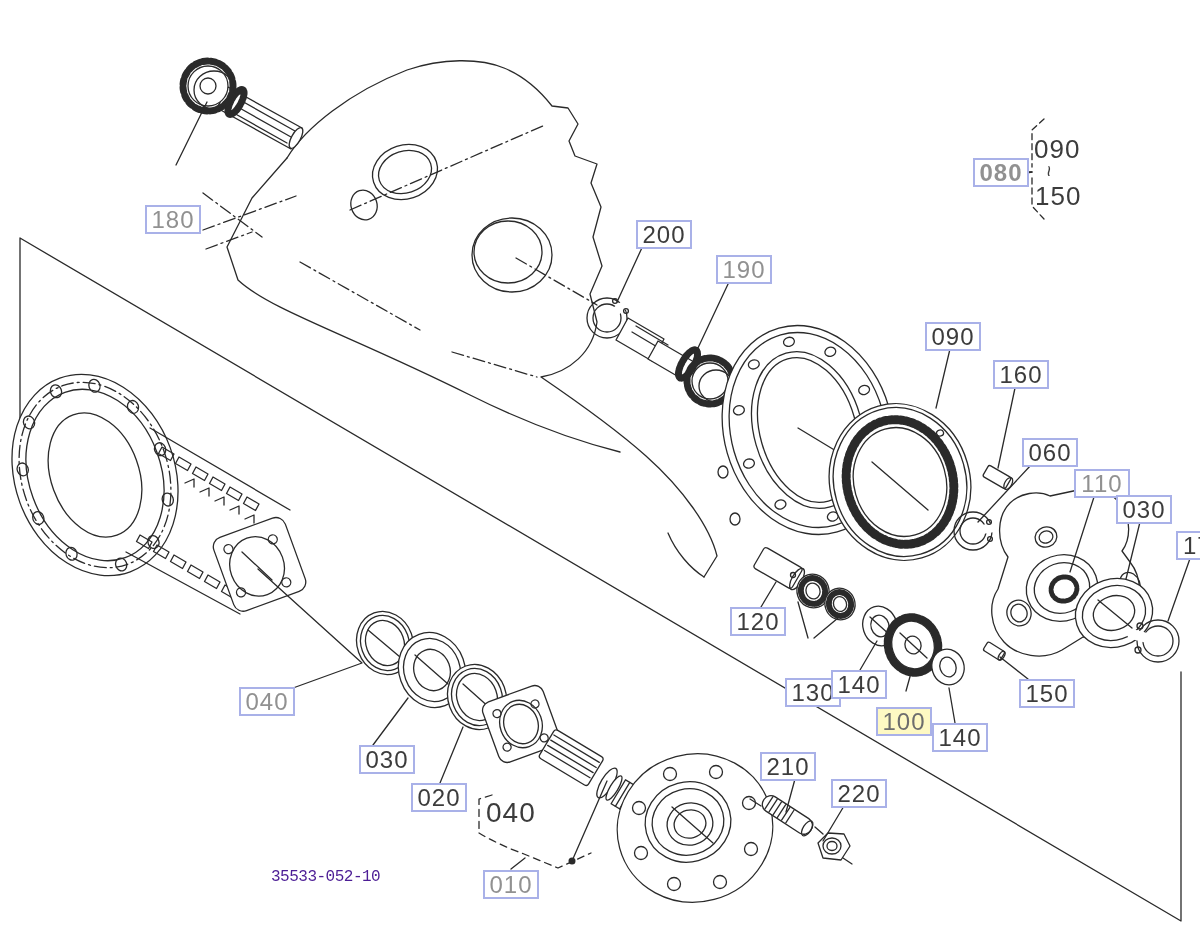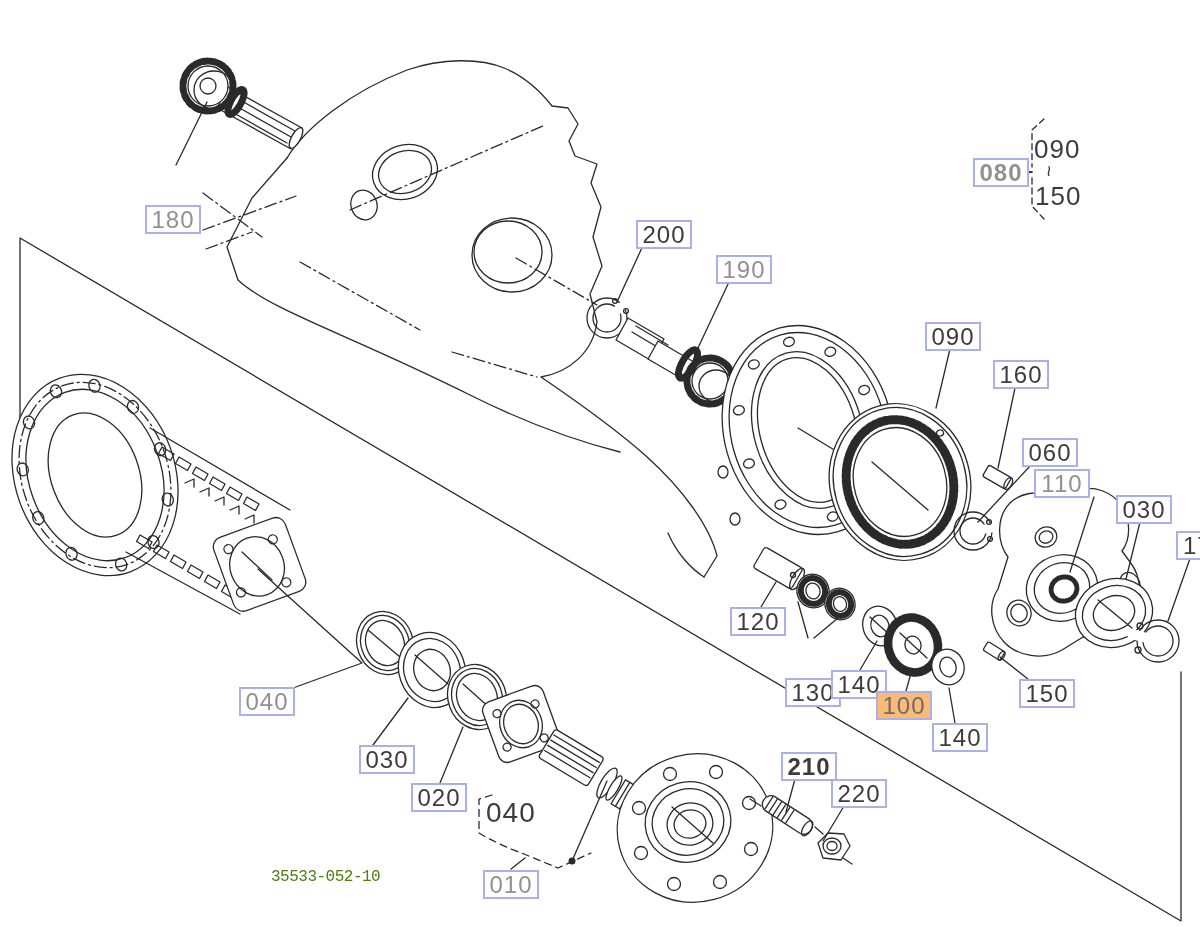--- a/index.html
+++ b/index.html
@@ -4,27 +4,27 @@
 <style>
   html,body{margin:0;padding:0;background:#fff;}
   #stage{position:relative;width:1200px;height:927px;background:#ffffff;overflow:hidden;
          font-family:"Liberation Sans",sans-serif;}
   #art{position:absolute;left:0;top:0;}
   .callout{position:absolute;box-sizing:border-box;width:56px;height:29px;
            border:2px solid #a9b1e8;background:#fff;color:#3c3c3c;
            font-size:24px;line-height:25px;text-align:center;letter-spacing:1px;
            font-family:"Liberation Sans",sans-serif;cursor:pointer;}
   .callout.gray{color:#919191;}
-  .callout.highlight{background:#fdba74;color:#6d6d6d;}
+  .callout.highlight{background:#fef9c3;color:#6d6d6d;margin-top:16px;}
   .callout.clipped{width:24px;border-right:none;text-align:left;padding-left:5px;overflow:hidden;}
   .plain{position:absolute;font-size:26px;color:#3c3c3c;letter-spacing:1px;
          font-family:"Liberation Sans",sans-serif;}
   .tilde{font-size:20px;transform:rotate(90deg);}
   .drawno{position:absolute;font-family:"Liberation Mono",monospace;font-size:16px;
-          color:#4d7c0f;letter-spacing:-0.5px;}
+          color:#4c1d95;letter-spacing:-0.5px;}
 </style>
 </head>
 <body>
 
 <div id="stage">
 
 <svg id="art" width="1200" height="927" viewBox="0 0 1200 927">
 <defs>
   <path id="fin" d="M0,0 l12,7 l-3.5,6.5 l-12,-7 z"></path>
   <path id="rib" d="M0,6 l9,-4 l0,8"></path>
@@ -366,34 +366,34 @@
 </g>
 </svg>
 
 <div class="callout gray" style="left:145px;top:165px;margin-top:40px;">180</div>
 <div class="callout" style="left:636px;top:220px;">200</div>
 <div class="callout gray" style="left:716px;top:255px;">190</div>
 <div class="callout gray" style="left:973px;top:158px;font-weight:bold;">080</div>
 <div class="callout" style="left:925px;top:322px;">090</div>
 <div class="callout" style="left:993px;top:360px;">160</div>
 <div class="callout" style="left:1022px;top:438px;text-align:center;">060</div>
-<div class="callout gray" style="left:1034px;top:469px;">110</div>
+<div class="callout gray" style="left:1074px;top:469px;">110</div>
 <div class="callout" style="left:1116px;top:495px;">030</div>
 <div class="callout clipped" style="left:1176px;top:531px;">17</div>
 <div class="callout" style="left:730px;top:607px;">120</div>
 <div class="callout" style="left:785px;top:638px;margin-top:40px;">130</div>
 <div class="callout" style="left:831px;top:670px;">140</div>
 <div class="callout highlight" style="left:876px;top:691px;">100</div>
 <div class="callout" style="left:932px;top:723px;">140</div>
 <div class="callout" style="left:1019px;top:679px;">150</div>
 <div class="callout gray" style="left:239px;top:687px;">040</div>
 <div class="callout" style="left:359px;top:745px;">030</div>
 <div class="callout" style="left:411px;top:783px;">020</div>
 <div class="callout gray" style="left:483px;top:870px;">010</div>
-<div class="callout" style="left:781px;top:752px;font-weight:bold;">210</div>
+<div class="callout" style="left:760px;top:752px;">210</div>
 <div class="callout" style="left:831px;top:779px;">220</div>
 
 <div class="plain" style="left:1034px;top:134px;">090</div>
 <div class="plain tilde" style="left:1042px;top:160px;">~</div>
 <div class="plain" style="left:1035px;top:181px;">150</div>
 
 <div class="plain" style="left:486px;top:797px;font-size:28px;">040</div>
 
 <div class="drawno" style="left:271px;top:868px;">35533-052-10</div>
 

